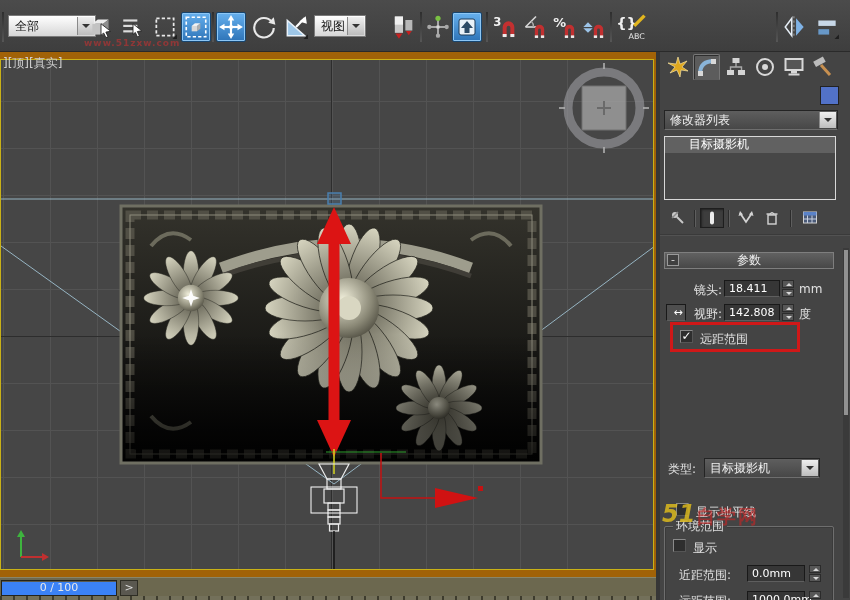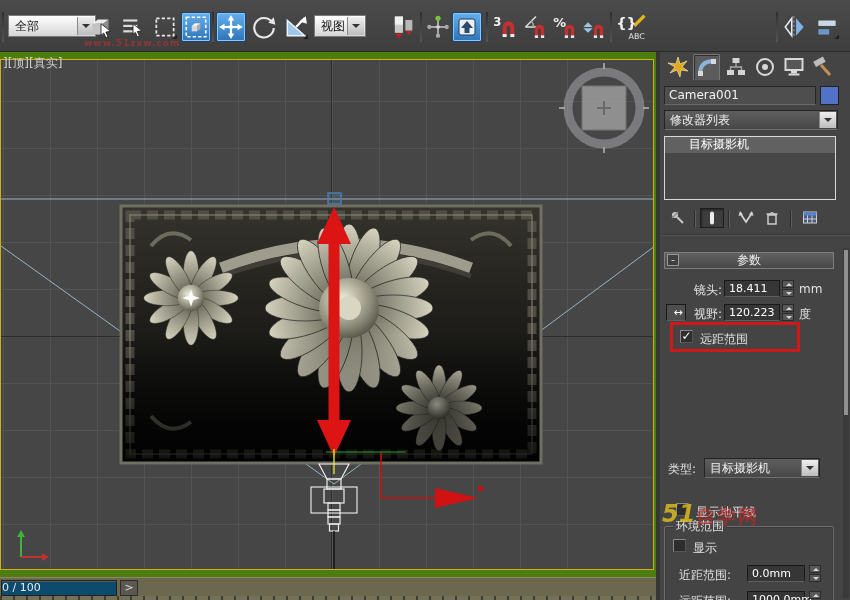--- a/index.html
+++ b/index.html
@@ -21,38 +21,38 @@
   .combo-light{background:linear-gradient(#ffffff,#d6d6d6);color:#111;border:1px solid #7a7a7a;}
   .combo-dark{background:#353535;color:#e6e6e6;border:1px solid #161616;}
   .arrow-btn{position:absolute;right:1px;top:1px;bottom:1px;width:17px;
     background:linear-gradient(#efefef,#bdbdbd);border-left:1px solid #8a8a8a;
     display:flex;align-items:center;justify-content:center;}
   .arrow-btn i{border:4px solid transparent;border-top-color:#333;margin-top:4px;}
   .toolbar-watermark{position:absolute;left:84px;top:38px;font-size:9px;color:#d03030;
     opacity:.55;letter-spacing:1px;font-weight:bold;}
 
   
-  .vp-outer{position:absolute;left:0;top:52px;width:656px;height:525px;background:#4d7c0f;}
+  .vp-outer{position:absolute;left:0;top:52px;width:656px;height:525px;background:#a16207;}
   .vp{position:absolute;left:0;top:7px;width:654px;height:511px;
     border:1px solid #c9b117;background-color:#464646;
     background-image:
       repeating-linear-gradient(to right,transparent 0 46px,#535353 46px 47px),
       repeating-linear-gradient(to bottom,transparent 0 46px,#535353 46px 47px);
     background-position:-44px 0,0 -5px;overflow:hidden;}
   .axis-v{position:absolute;left:330px;top:0;width:1px;height:511px;background:#2d2d2d;}
   .axis-h{position:absolute;left:0;top:276px;width:654px;height:1px;background:#2d2d2d;}
   .vp-label{position:absolute;left:3px;top:3px;font-size:12px;color:#cfcfcf;z-index:5;}
   .vp svg{position:absolute;left:0;top:0;}
 
   
   .timeline{position:absolute;left:0;top:577px;width:656px;height:23px;background:#6c684f;
     border-top:1px solid #8a8668;}
-  .timeslider{position:absolute;left:1px;top:2px;width:116px;height:16px;background:#0c4a6e;
+  .timeslider{position:absolute;left:1px;top:2px;width:116px;height:16px;background:#3b82f6;
     border:1px solid #23231c;box-shadow:inset 0 1px 0 #5a5a50;color:#e8e8e8;font-size:11px;
-    line-height:14px;}
+    text-align:center;line-height:14px;}
   .timenext{position:absolute;left:120px;top:2px;width:18px;height:16px;background:#5a5850;
     border:1px solid #2e2d24;color:#ddd;font-size:11px;text-align:center;line-height:14px;}
   .trackticks{position:absolute;left:0;top:18px;width:656px;height:5px;background:#73705a;
     background-image:repeating-linear-gradient(to right,#3e3c2e 0 2px,transparent 2px 13px);}
 
   
   .panel{position:absolute;left:656px;top:52px;width:194px;height:548px;background:#444;
     border-left:4px solid #363636;font-size:12px;color:#e2e2e2;}
   .tab{position:absolute;top:2px;width:27px;height:26px;display:flex;align-items:center;
     justify-content:center;border-radius:2px 2px 0 0;}
@@ -502,21 +502,20 @@
         <rect x="5.5" y="17.5" width="11" height="2" fill="#d8d8d8"></rect>
       </svg>
     </div>
     <div class="tab" style="left:149px">
       <svg width="22" height="22" viewBox="0 0 22 22">
         <rect x="2" y="3" width="11" height="6" fill="#bcbcbc" transform="rotate(-28 7 6)"></rect>
         <line x1="9" y1="9" x2="18" y2="19" stroke="#c89050" stroke-width="3"></line>
       </svg>
     </div>
 
-    <div class="namefield">Camera001</div>
     <div class="swatch" style="background:#5272c8"></div>
 
     <div class="pcombo" style="left:4px;top:58px;width:174px">
       <span>修改器列表</span>
       <span class="arrow-btn">
           <i></i>
         </span>
     </div>
 
     <div class="stack">
@@ -575,21 +574,21 @@
       <div class="spinner" style="left:122px;top:0">
           <div class="sup"></div>
           <div class="sdn"></div>
         </div>
       <span class="plabel" style="left:139px;top:2px">mm</span>
     </div>
 
     <div class="prow" style="top:252px">
       <div class="numfield" style="left:6px;top:0;width:20px;text-align:center;background:#4e4e4e">↔</div>
       <span class="plabel" style="right:128px;top:2px">视野:</span>
-      <div class="numfield" style="left:64px;top:0;width:56px">120.223</div>
+      <div class="numfield" style="left:64px;top:0;width:56px">142.808</div>
       <div class="spinner" style="left:122px;top:0">
           <div class="sup"></div>
           <div class="sdn"></div>
         </div>
       <span class="plabel" style="left:139px;top:2px">度</span>
     </div>
 
     <div class="redbox"></div>
     <div class="prow" style="top:277px">
       <span class="cb" style="left:20px;top:1px">✓</span>

